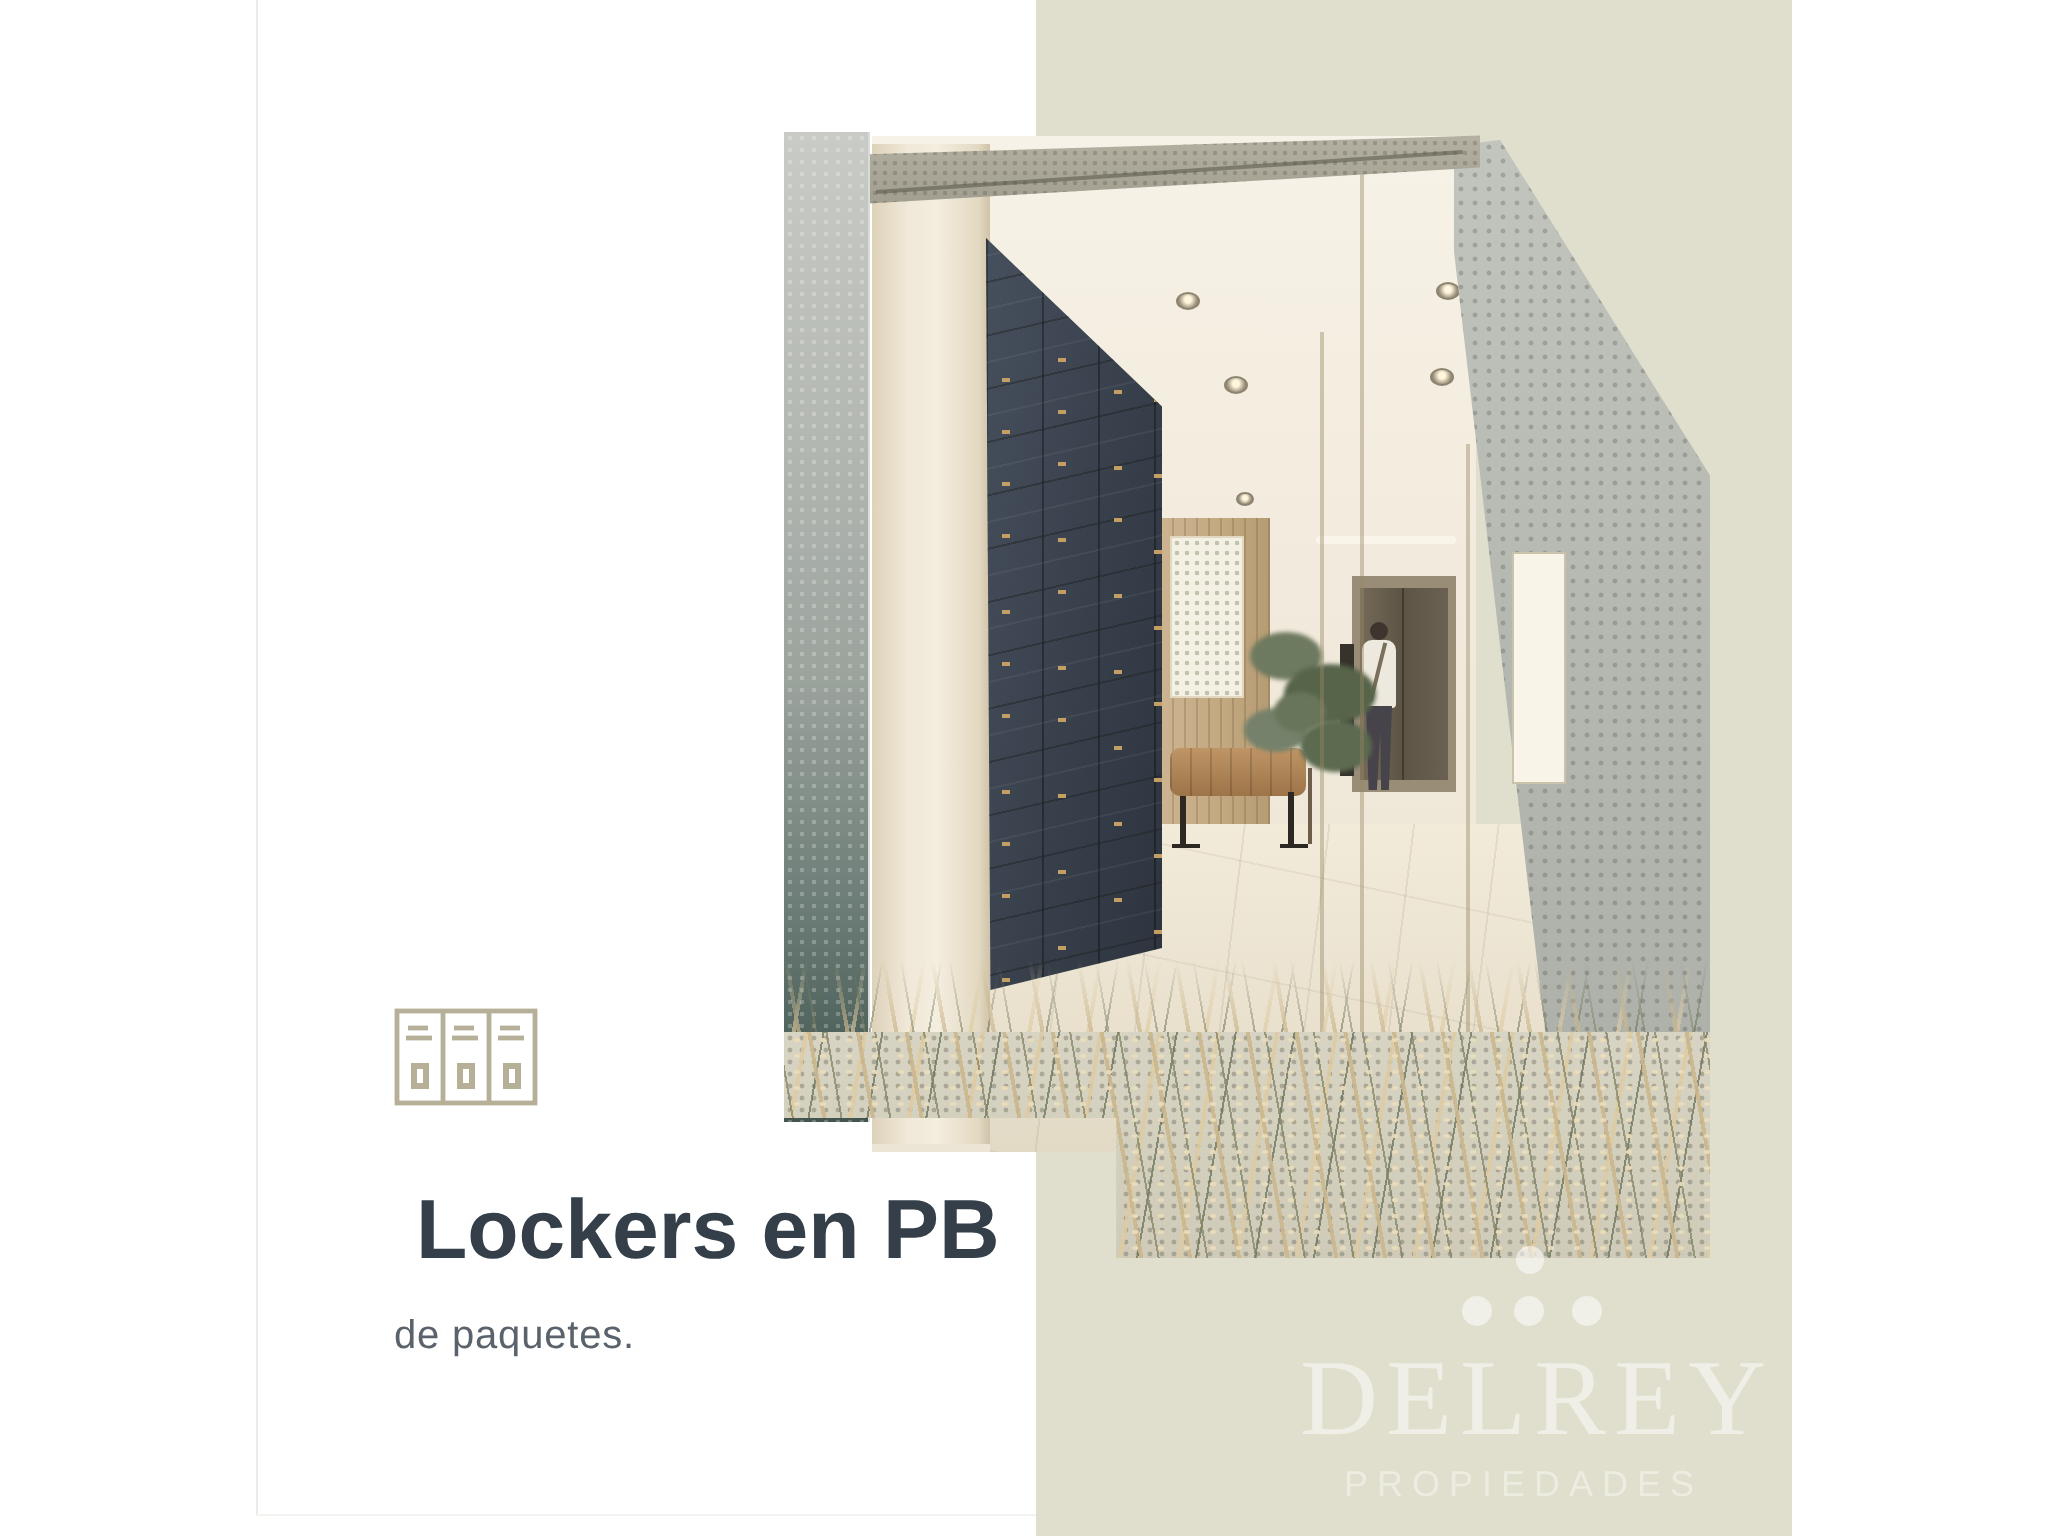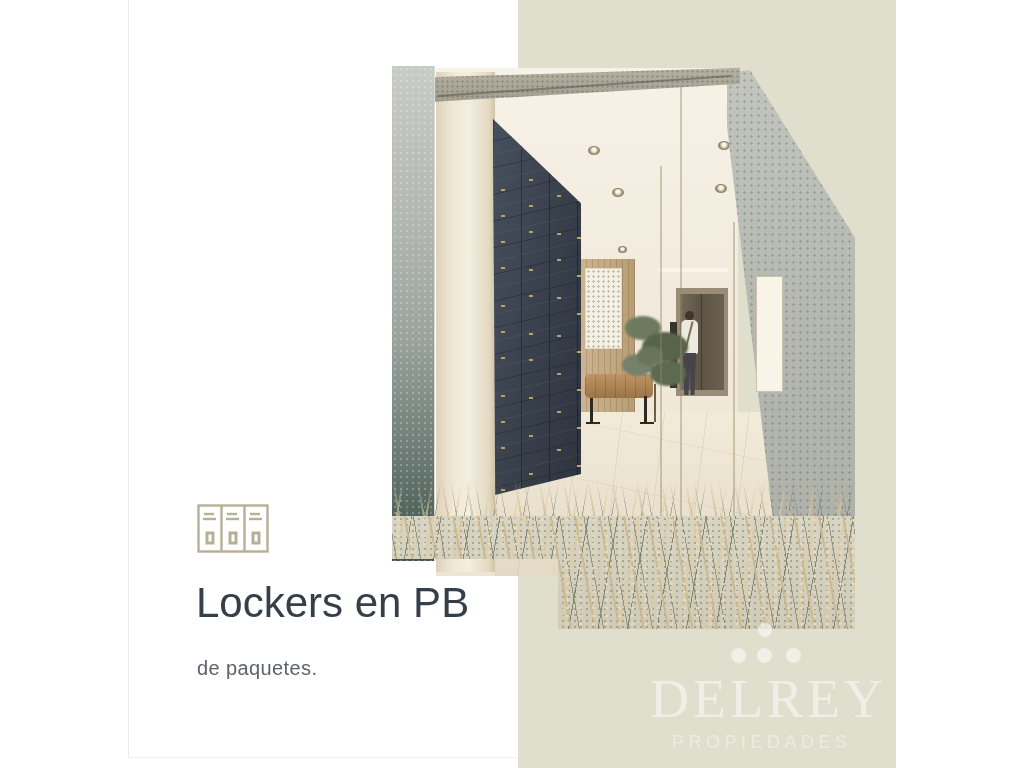--- a/index.html
+++ b/index.html
@@ -225,15 +225,15 @@
   <line x1="7" y1="10" x2="17" y2="10"></line>
     <line x1="6" y1="15" x2="19" y2="15"></line>
   <line x1="30" y1="10" x2="40" y2="10"></line>
     <line x1="29" y1="15" x2="42" y2="15"></line>
   <line x1="53" y1="10" x2="63" y2="10"></line>
     <line x1="52" y1="15" x2="65" y2="15"></line>
   <rect x="10" y="29" width="6" height="10" stroke-width="3"></rect>
   <rect x="33" y="29" width="6" height="10" stroke-width="3"></rect>
   <rect x="56" y="29" width="6" height="10" stroke-width="3"></rect>
 </svg>
-<h1 class="abs caption-heading" style="margin:0;font-weight:normal">Lockers en PB</h1>
+<h1 class="abs caption-heading" style="margin:12px;font-weight:bold">Lockers en PB</h1>
 <p class="abs caption-body" style="margin:0"><br>
 <span>de paquetes.</span></p>
 
 </body></html>

